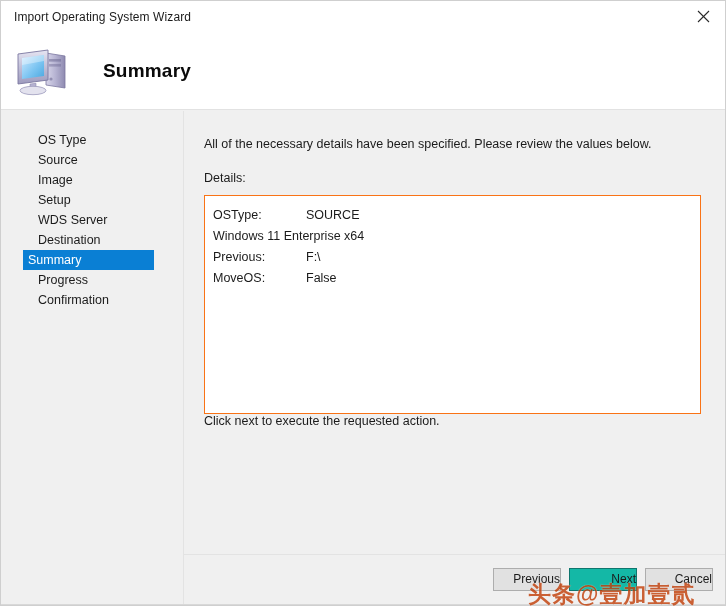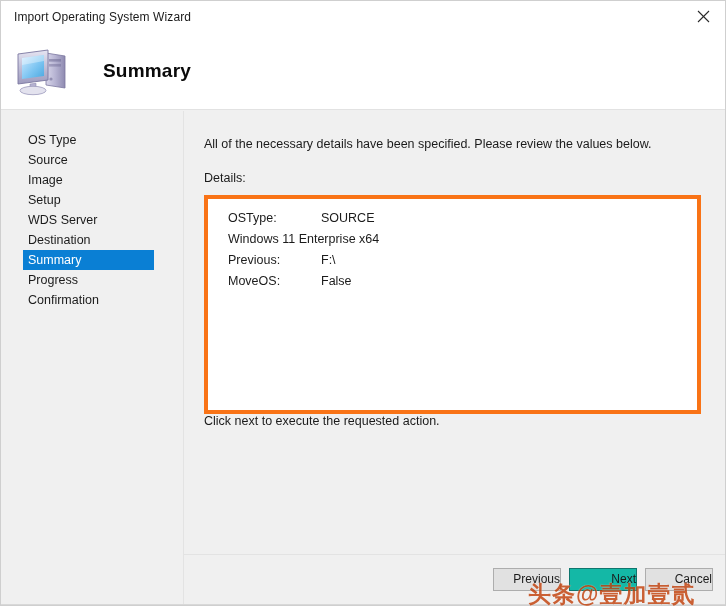--- a/index.html
+++ b/index.html
@@ -95,21 +95,21 @@
     flex: 0 0 182px;
     background: #f0f0f0;
     padding-top: 20px;
     box-sizing: border-box;
   }
   .nav-item {
     height: 20px;
     line-height: 20px;
     font-size: 12.5px;
     color: #1b1b1b;
-    padding-left: 27px;
+    padding-left: 37px;
     white-space: nowrap;
     box-sizing: border-box;
   }
   .nav-item.selected {
     background: #0a7fd4;
     color: #ffffff;
     margin-left: 22px;
     padding-left: 5px;
     margin-right: 29px;
   }
@@ -144,25 +144,25 @@
     white-space: nowrap;
   }
   .details-label {
     font-size: 12.5px;
     color: #1b1b1b;
     margin-bottom: 10px;
   }
 
   .details-box {
     background: #ffffff;
-    border: 4px solid #f97316;
+    border: 1px solid #f97316;
     height: 219px;
     flex: 0 0 219px;
     box-sizing: border-box;
-    padding: 9px 0 0 20px;
+    padding: 9px 0 0 8px;
     overflow: hidden;
   }
   .detail-row {
     display: flex;
     height: 21px;
     line-height: 21px;
     font-size: 12.5px;
     color: #1b1b1b;
     white-space: nowrap;
   }

